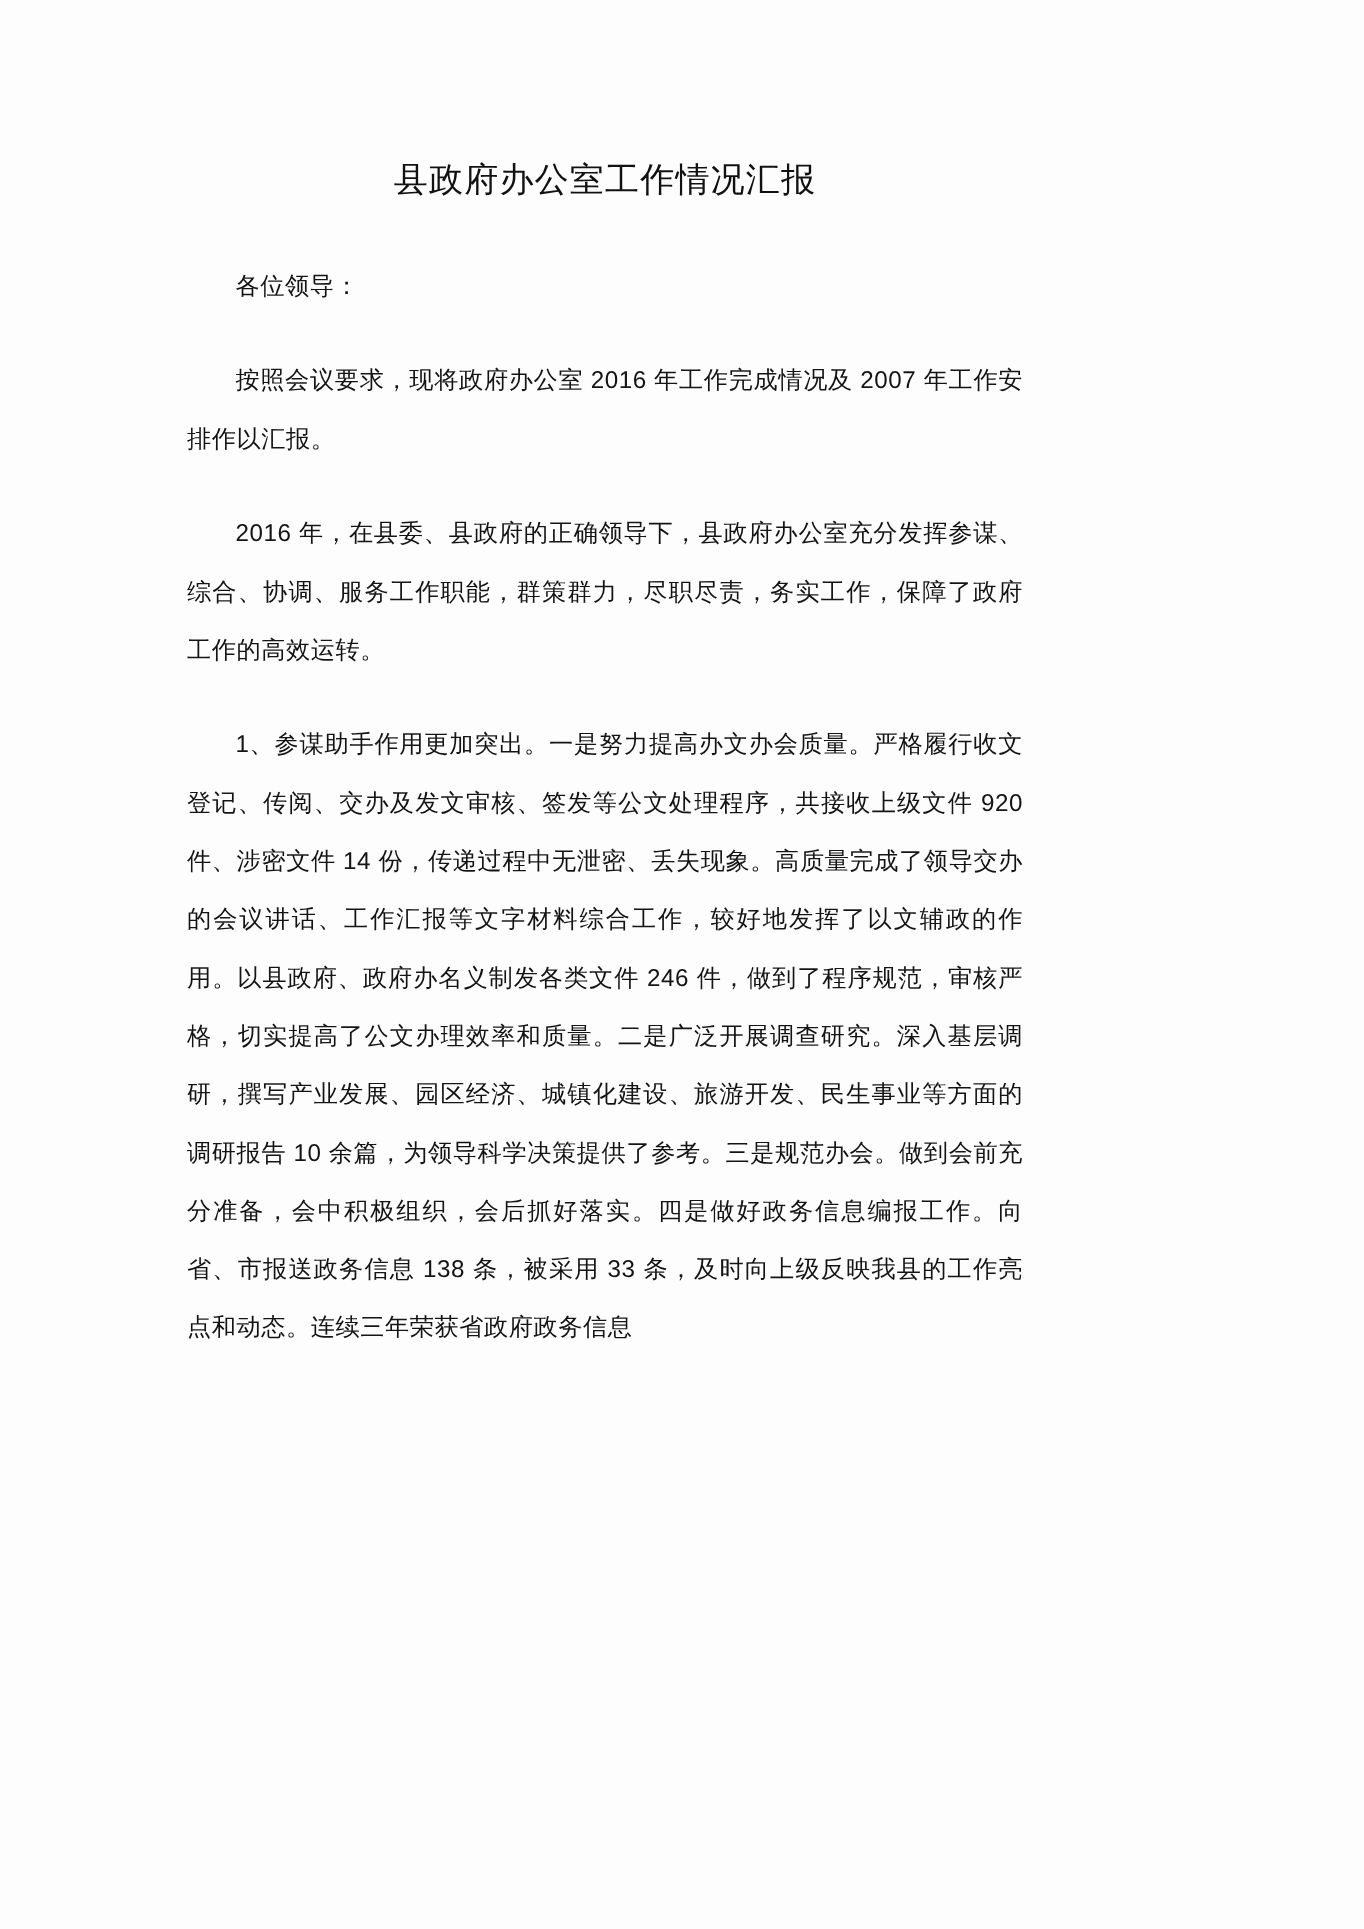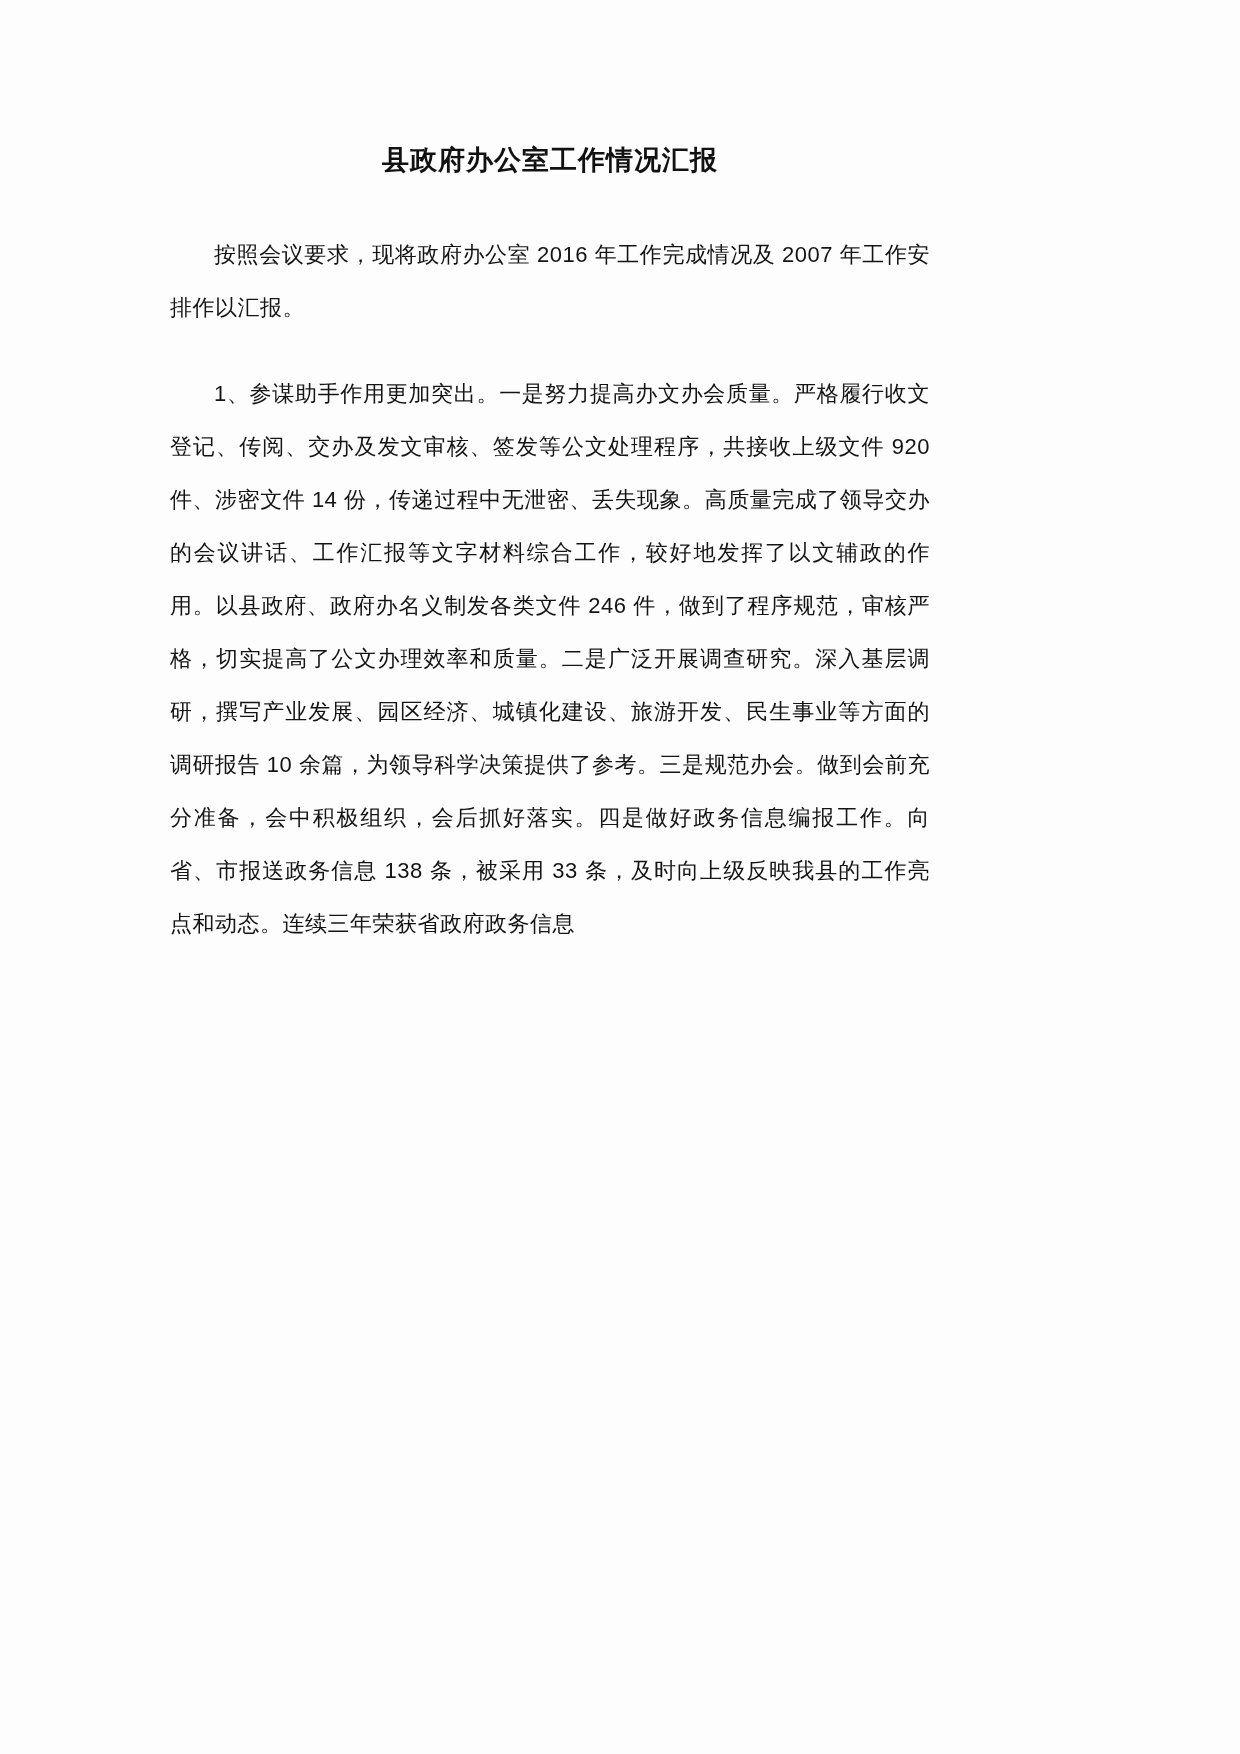--- a/index.html
+++ b/index.html
@@ -12,22 +12,22 @@
   .page {
     width: 1240px;
     height: 1754px;
     margin: 0 auto;
     background: #fdfdfd;
     padding: 142px 310px 80px 170px;
     overflow: hidden;
   }
 
   .doc-title {
-    font-size: 27px;
-    font-weight: 700;
+    font-size: 31px;
+    font-weight: 400;
     color: #111111;
     text-align: center;
     letter-spacing: 1px;
     margin-bottom: 48px;
     line-height: 1.4;
   }
 
   .para {
     font-size: 22px;
     color: #141414;
@@ -38,18 +38,20 @@
     letter-spacing: 0.5px;
     word-break: break-all;
   }
 </style>
 </head>
 <body>
 
 <div class="page">
   <h1 class="doc-title">县政府办公室工作情况汇报</h1>
 
+  <p class="para">各位领导：</p>
 
   <p class="para">按照会议要求，现将政府办公室 2016 年工作完成情况及 2007 年工作安排作以汇报。</p>
 
+  <p class="para">2016 年，在县委、县政府的正确领导下，县政府办公室充分发挥参谋、综合、协调、服务工作职能，群策群力，尽职尽责，务实工作，保障了政府工作的高效运转。</p>
 
   <p class="para">1、参谋助手作用更加突出。一是努力提高办文办会质量。严格履行收文登记、传阅、交办及发文审核、签发等公文处理程序，共接收上级文件 920 件、涉密文件 14 份，传递过程中无泄密、丢失现象。高质量完成了领导交办的会议讲话、工作汇报等文字材料综合工作，较好地发挥了以文辅政的作用。以县政府、政府办名义制发各类文件 246 件，做到了程序规范，审核严格，切实提高了公文办理效率和质量。二是广泛开展调查研究。深入基层调研，撰写产业发展、园区经济、城镇化建设、旅游开发、民生事业等方面的调研报告 10 余篇，为领导科学决策提供了参考。三是规范办会。做到会前充分准备，会中积极组织，会后抓好落实。四是做好政务信息编报工作。向省、市报送政务信息 138 条，被采用 33 条，及时向上级反映我县的工作亮点和动态。连续三年荣获省政府政务信息</p>
 </div>
 
 </body></html>

